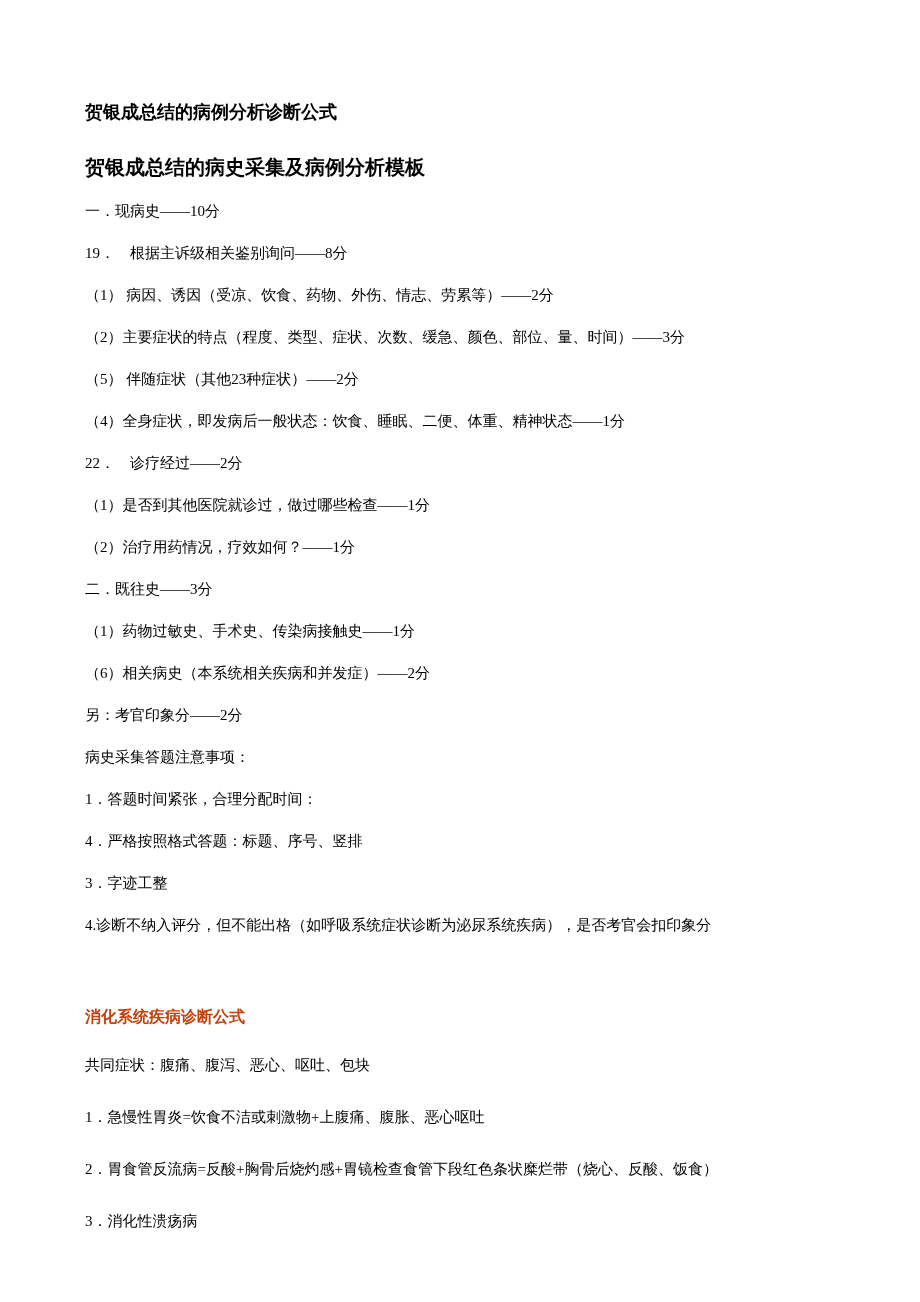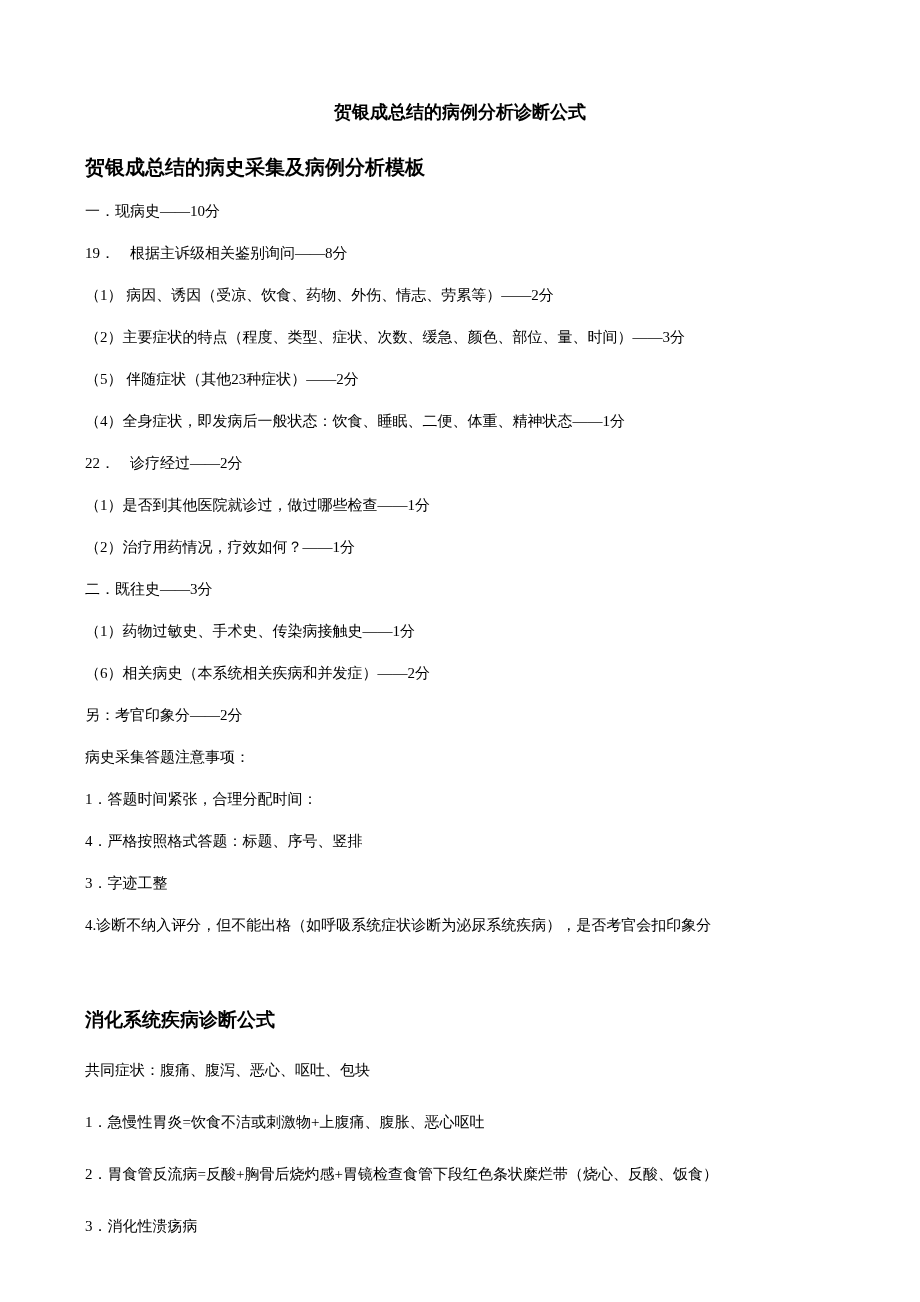--- a/index.html
+++ b/index.html
@@ -8,39 +8,38 @@
       box-sizing: border-box;
     }
     body {
       width: 920px;
       background: #ffffff;
       font-family: "SimSun", "Microsoft YaHei", serif;
       padding: 100px 85px 80px 85px;
       color: #000000;
     }
     .title {
-      text-align: center;
       font-weight: bold;
       font-size: 18px;
       margin-bottom: 30px;
     }
     .subtitle {
       font-weight: bold;
       font-size: 20px;
       margin-bottom: 18px;
     }
     .line {
       font-size: 15px;
       margin-bottom: 18px;
       line-height: 1.6;
     }
     .section-heading {
-      color: #000000;
+      color: #c2410c;
       font-weight: bold;
-      font-size: 19px;
+      font-size: 16px;
       margin-top: 70px;
       margin-bottom: 25px;
     }
     .spacer {
       height: 10px;
     }
   </style>
 </head>
 <body>
 

